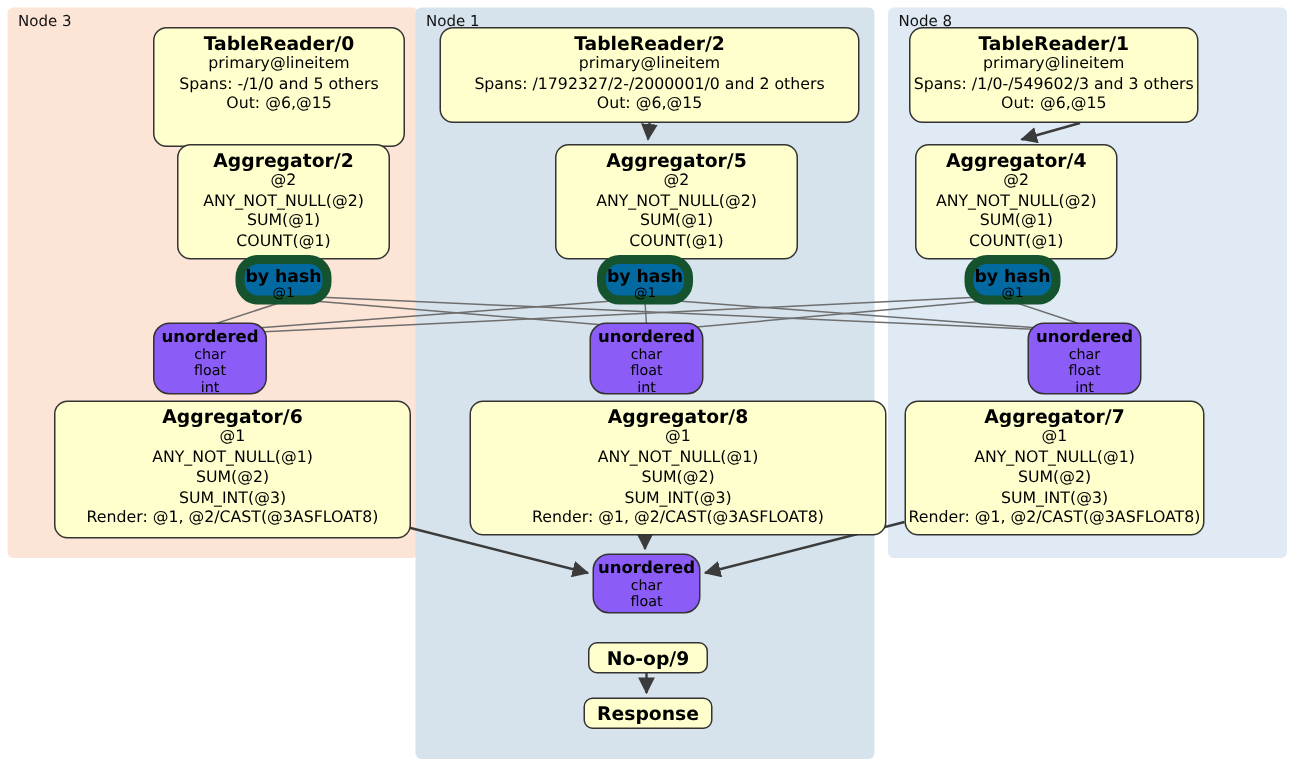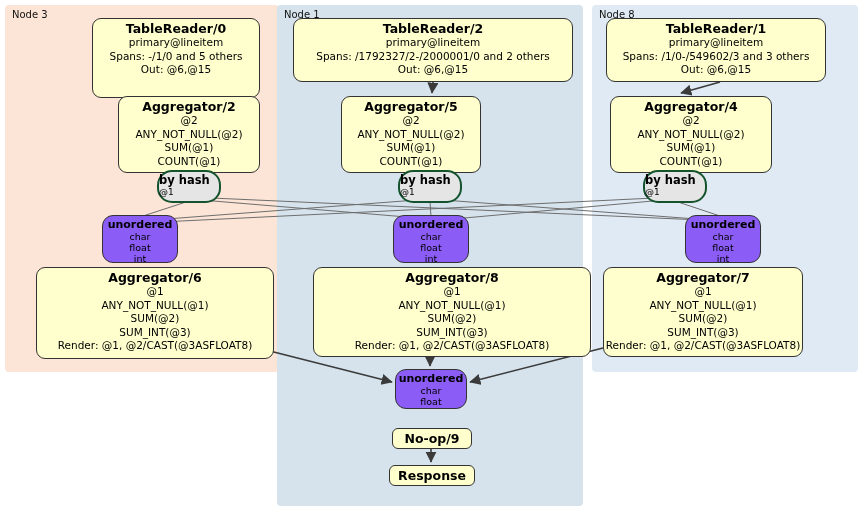--- a/index.html
+++ b/index.html
@@ -16,32 +16,32 @@
   .region-label { position:absolute; left:7px; top:4px; font-size:10px; color:#111; }
 
   .box {
     position:absolute; box-sizing:border-box;
     background:#ffffcd; border:1px solid #333; border-radius:9px;
     text-align:center; padding-top:2px; z-index:3;
   }
   .box .title { font-weight:bold; font-size:12.5px; line-height:15px; }
   .box .line  { font-size:10.5px; line-height:13.5px; white-space:nowrap; }
 
-  #tr0 { left:92px;  top:18px; width:168px; height:80px; }
+  #tr0 { left:102px;  top:18px; width:168px; height:80px; }
   #tr2 { left:293px; top:18px; width:280px; height:64px; }
-  #tr1 { left:606px; top:18px; width:220px; height:64px; }
+  #tr1 { left:606px; top:18px; width:193px; height:64px; }
 
   #agg3 { left:118px; top:96px; width:142px; height:77px; }
-  #agg5 { left:341px; top:96px; width:140px; height:77px; }
-  #agg4 { left:610px; top:96px; width:162px; height:77px; }
+  #agg5 { left:370px; top:96px; width:162px; height:77px; }
+  #agg4 { left:610px; top:96px; width:135px; height:77px; }
 
   .router {
     position:absolute; box-sizing:border-box; width:64px; height:33px;
-    background:#e5e5e5; border:2px solid #14532d; border-radius:15px;
-    text-align:left; z-index:4; padding-top:1px;
+    background:#0369a1; border:6px solid #14532d; border-radius:15px;
+    text-align:center; z-index:4; padding-top:1px;
   }
   .router .title { font-weight:bold; font-size:11.5px; line-height:14px; }
   .router .key   { font-size:9px; line-height:11px; }
   #router3 { left:157px; top:170px; }
   #router1 { left:398px; top:170px; }
   #router2 { left:643px; top:170px; }
 
   .sync {
     position:absolute; box-sizing:border-box;
     background:#8b5cf6; border:1px solid #333; border-radius:11px;

